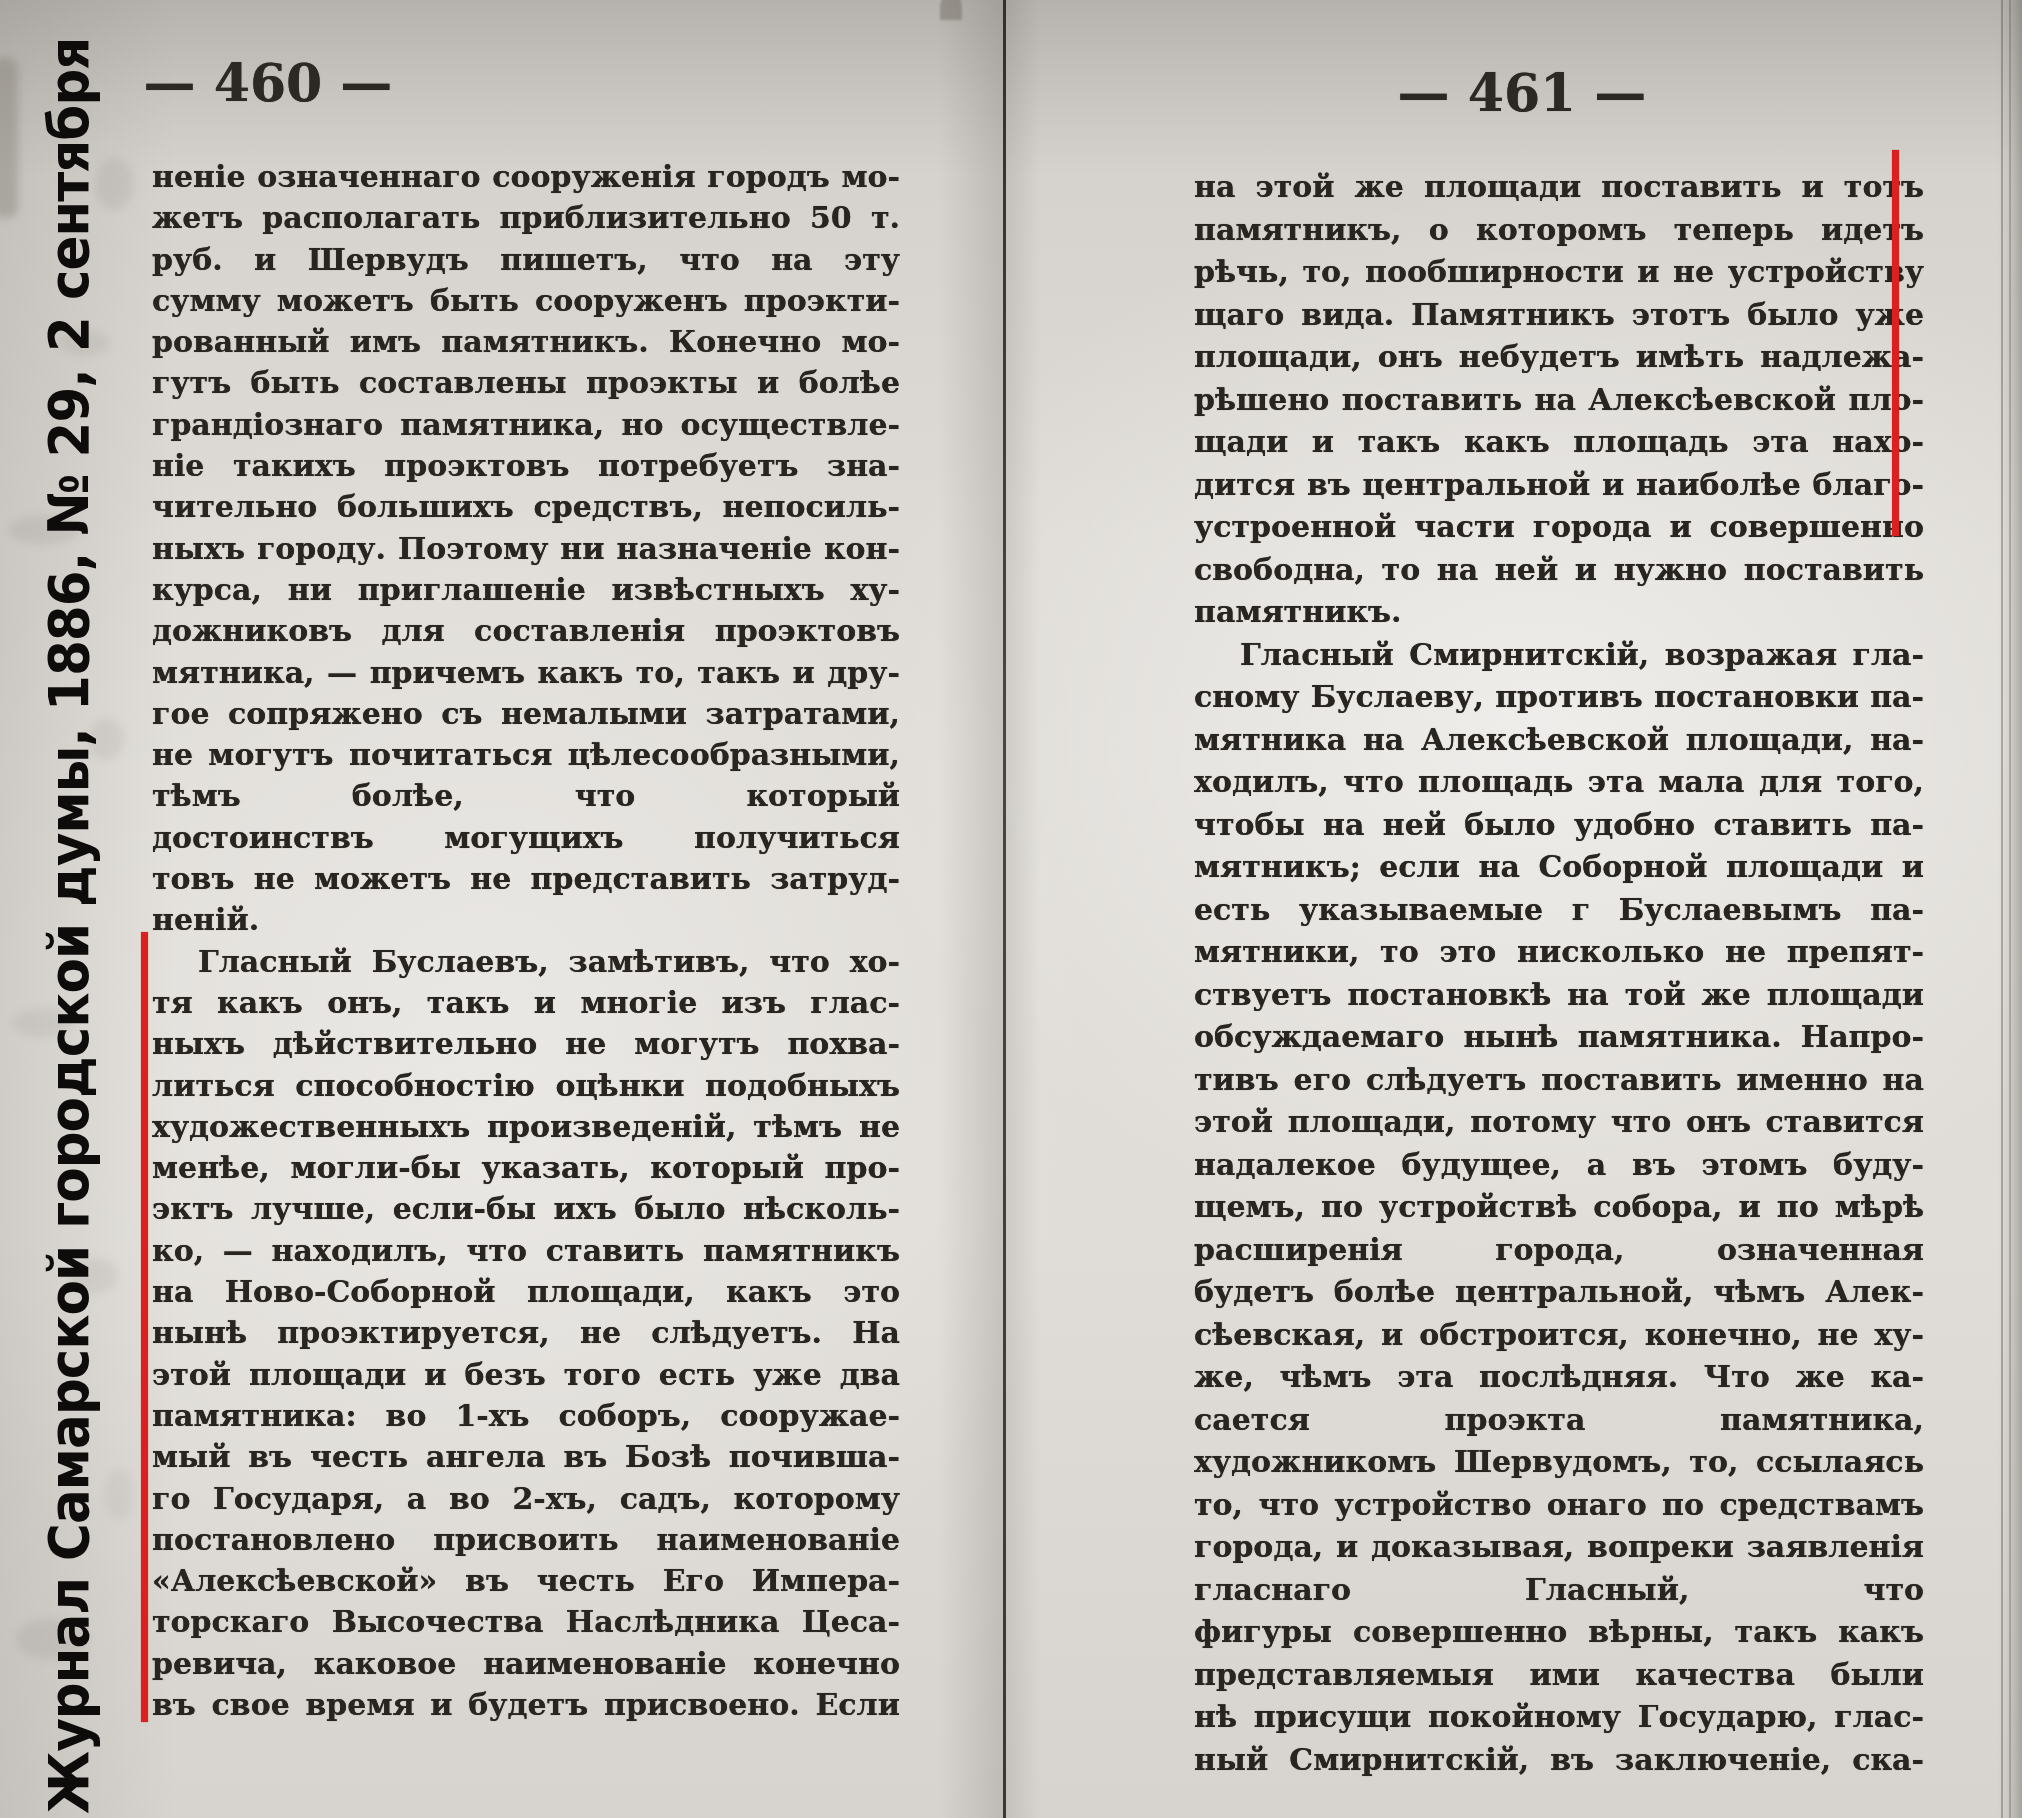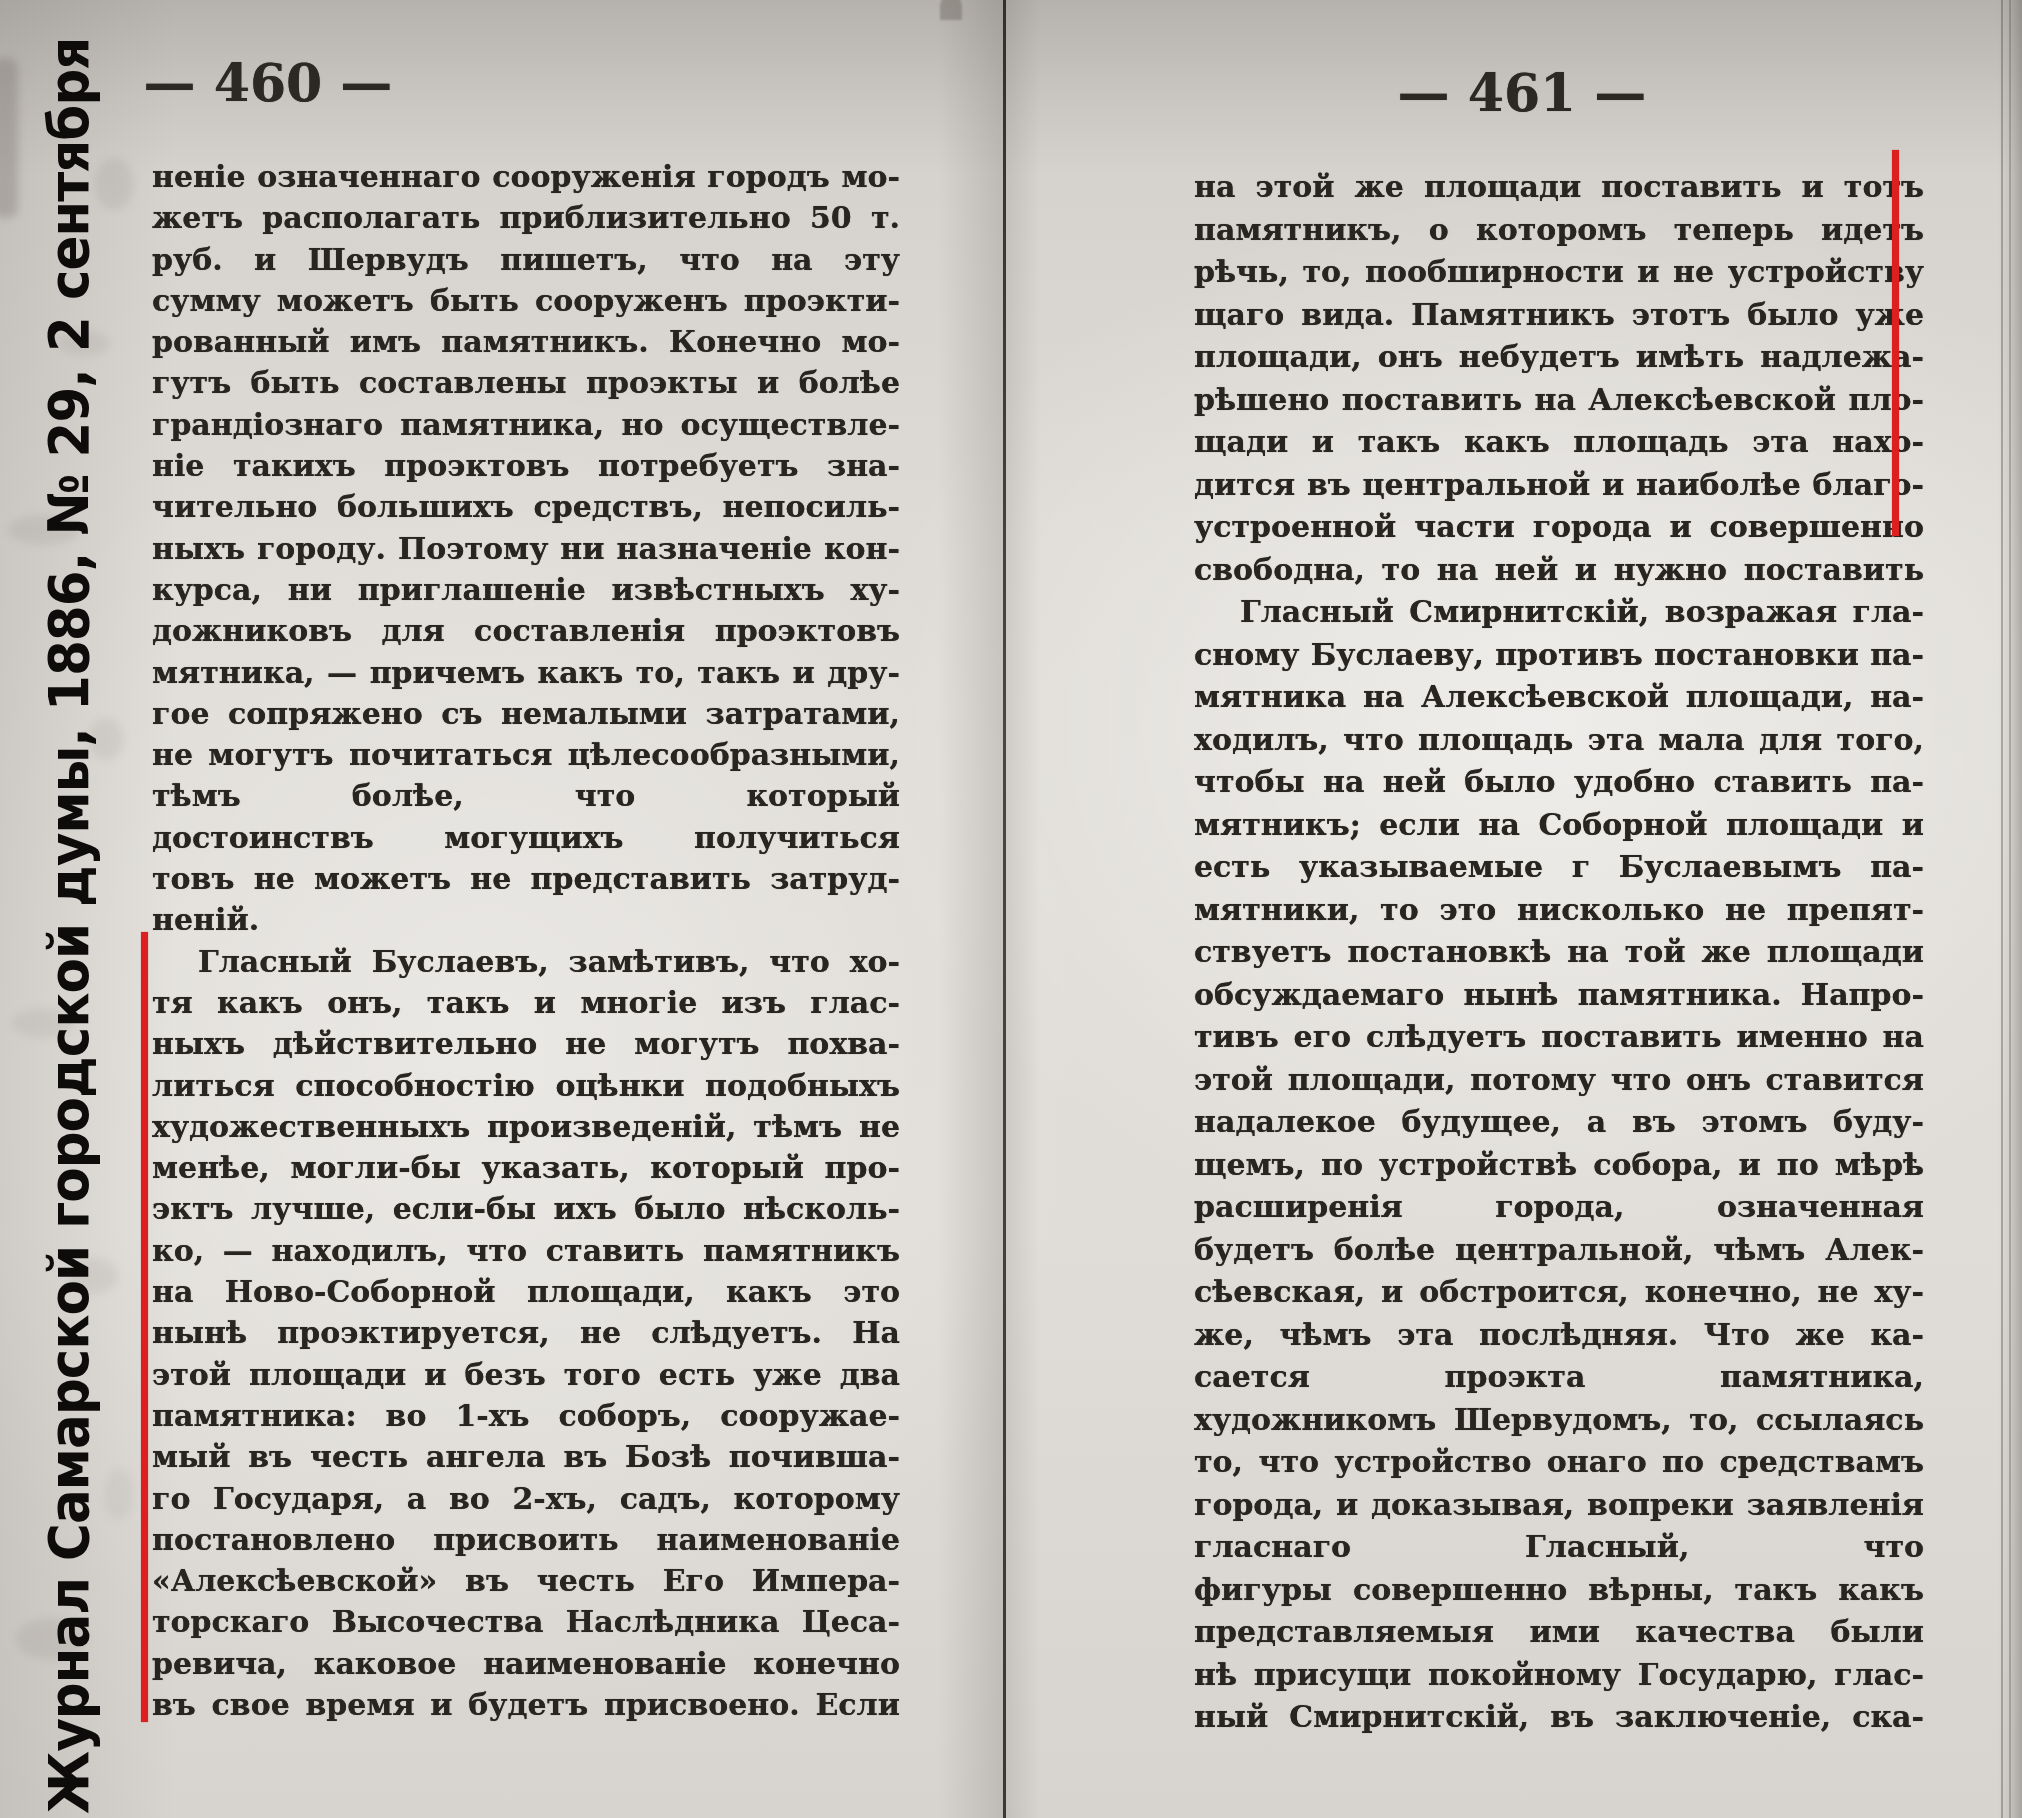--- a/index.html
+++ b/index.html
@@ -145,20 +145,21 @@
       <div class="tl">на этой же площади поставить и тотъ</div>
       <div class="tl">памятникъ, о которомъ теперь идетъ</div>
       <div class="tl">рѣчь, то, пообширности и не устройству</div>
       <div class="tl">щаго вида. Памятникъ этотъ было уже</div>
       <div class="tl">площади, онъ небудетъ имѣть надлежа-</div>
       <div class="tl">рѣшено поставить на Алексѣевской пло-</div>
       <div class="tl">щади и такъ какъ площадь эта нахо-</div>
       <div class="tl">дится въ центральной и наиболѣе благо-</div>
       <div class="tl">устроенной части города и совершенно</div>
       <div class="tl">свободна, то на ней и нужно поставить</div>
+      <div class="tl flush">памятникъ.</div>
       <div class="tl ind">Гласный Смирнитскій, возражая гла-</div>
       <div class="tl">сному Буслаеву, противъ постановки па-</div>
       <div class="tl">мятника на Алексѣевской площади, на-</div>
       <div class="tl">ходилъ, что площадь эта мала для того,</div>
       <div class="tl">чтобы на ней было удобно ставить па-</div>
       <div class="tl">мятникъ; если на Соборной площади и</div>
       <div class="tl">есть указываемые г Буслаевымъ па-</div>
       <div class="tl">мятники, то это нисколько не препят-</div>
       <div class="tl">ствуетъ постановкѣ на той же площади</div>
       <div class="tl">обсуждаемаго нынѣ памятника. Напро-</div>

